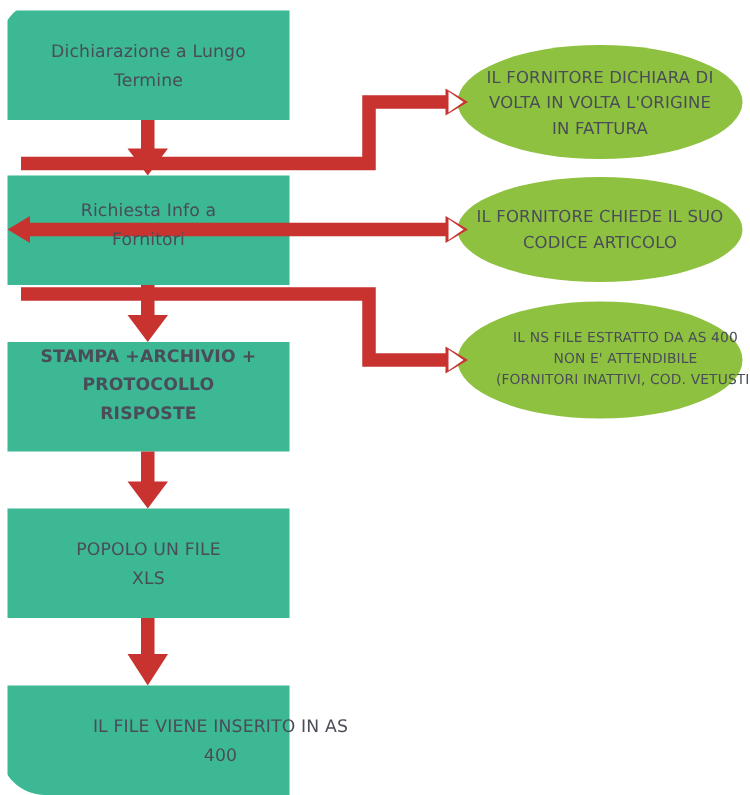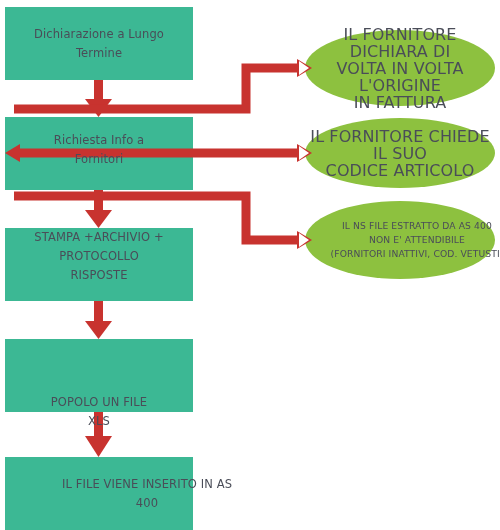--- a/index.html
+++ b/index.html
@@ -7,20 +7,21 @@
     padding: 0;
     background: #ffffff;
   }
   #canvas {
     position: relative;
     width: 500px;
     height: 530px;
     background: #ffffff;
     overflow: hidden;
     font-family: "DejaVu Sans", "Liberation Sans", sans-serif;
+    border-radius: 30px;
   }
   #flow-svg {
     position: absolute;
     left: 0;
     top: 0;
     width: 500px;
     height: 530px;
   }
   .node-label {
     position: absolute;
@@ -31,21 +32,21 @@
     color: #4a4d58;
     pointer-events: none;
     white-space: pre-line;
   }
   .proc-label {
     font-size: 11.5px;
     line-height: 19px;
     letter-spacing: 0.1px;
   }
   .note-label {
-    font-size: 16px;
+    font-size: 11px;
     line-height: 17px;
     letter-spacing: 0.1px;
     color: #4a4d58;
   }
   .note-label.small {
     font-size: 9.2px;
     line-height: 14px;
   }
 </style>
 </head>
@@ -102,25 +103,25 @@
     </g>
 
   </svg>
 
   <div class="node-label proc-label" style="left:5px; top:7px; width:188px; height:73px;">Dichiarazione a Lungo
 Termine</div>
 
   <div class="node-label proc-label" style="left:5px; top:117px; width:188px; height:66px;">Richiesta Info a
 Fornitori</div>
 
-  <div class="node-label proc-label" style="left:5px; top:228px; width:188px; height:57px;">STAMPA  +ARCHIVIO  +
+  <div class="node-label proc-label" style="left:5px; top:228px; width:188px; height:57px;font-weight:bold;">STAMPA  +ARCHIVIO  +
 PROTOCOLLO
 RISPOSTE</div>
 
-  <div class="node-label proc-label" style="left:5px; top:339px; width:188px; height:73px;margin-top:36px;">POPOLO  UN FILE
+  <div class="node-label proc-label" style="left:5px; top:339px; width:188px; height:73px;">POPOLO  UN FILE
 XLS</div>
 
   <div class="node-label proc-label" style="left:5px; top:457px; width:188px; height:73px;padding-left:48px;">IL FILE VIENE INSERITO IN AS
 400</div>
 
   <div class="node-label note-label" style="left:305px; top:30px; width:190px; height:76px;">IL FORNITORE  DICHIARA  DI
 VOLTA  IN VOLTA  L'ORIGINE
 IN FATTURA</div>
 
   <div class="node-label note-label" style="left:305px; top:118px; width:190px; height:70px;text-align:center;">IL FORNITORE  CHIEDE  IL SUO

